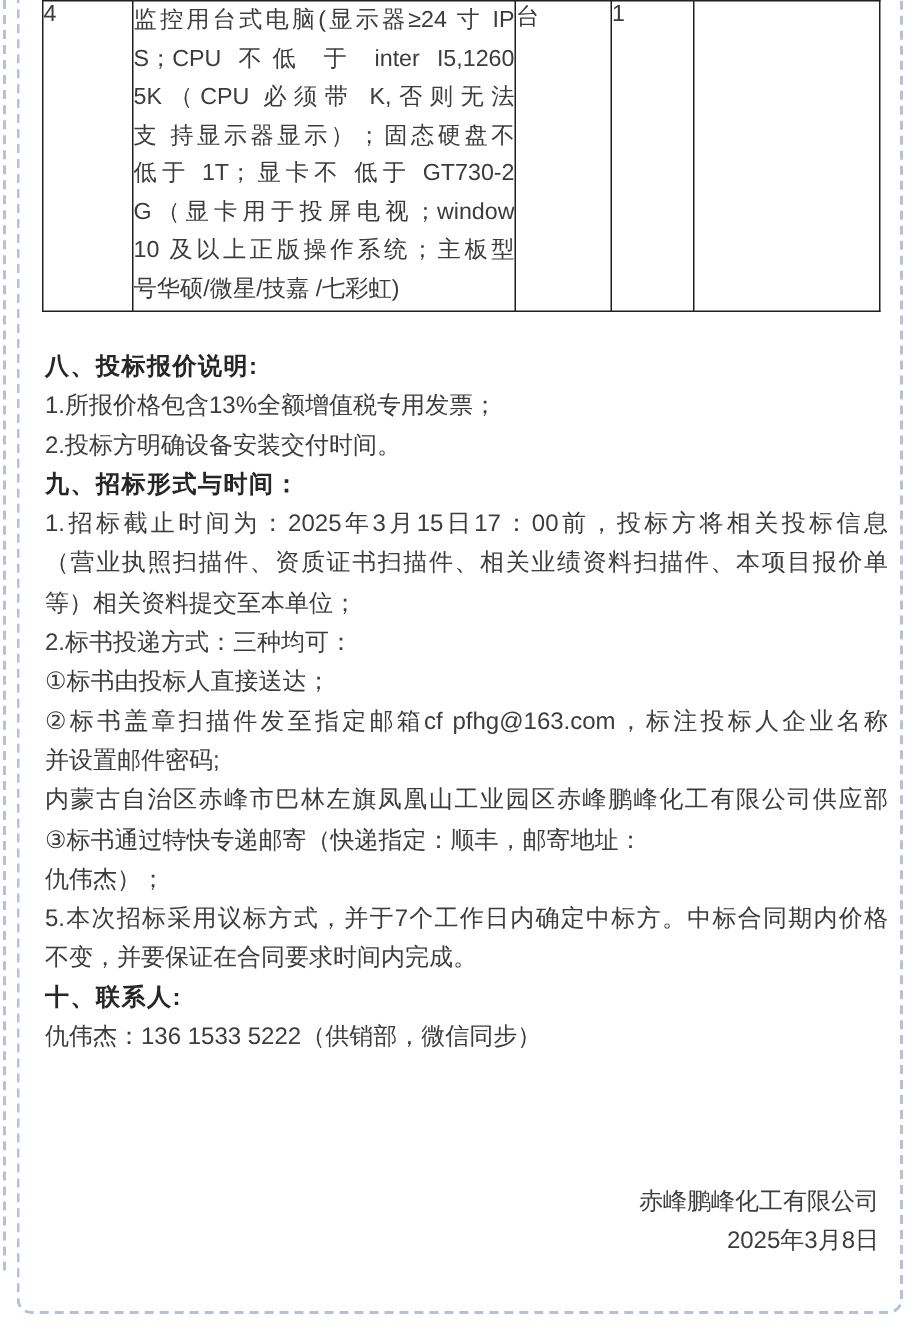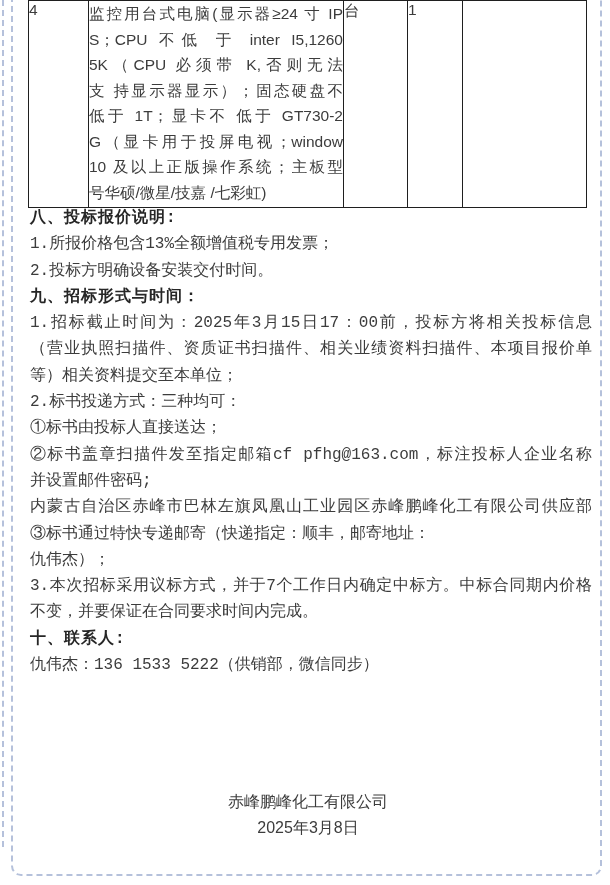--- a/index.html
+++ b/index.html
@@ -23,29 +23,29 @@
   table.spec td{border:1.5px solid #1f1f1f;vertical-align:top;padding:0;
     overflow:hidden;}
   .td-num{padding:60px 0 0 3px;}
   .td-desc{padding:2px 2px 0 2px;height:206px;}
   .td-unit{padding:58px 0 0 3px;}
   .td-qty{padding:58px 0 0 4px;}
 
   .td-desc .line{height:25.5px;line-height:25.5px;}
 
   
-  .body-text{position:absolute;left:30px;top:205px;width:562px;
-    font-size:16px;color:#3c3c3c;font-family:Liberation Mono, monospace;}
+  .body-text{position:absolute;left:30px;top:232px;width:562px;
+    font-size:16px;color:#3c3c3c;}
   .line{height:26.3px;line-height:26.3px;}
   .heading{font-weight:bold;color:#262626;letter-spacing:1px;}
   .fill{text-align:justify;text-align-last:justify;}
 
   
   .signature{position:absolute;left:30px;top:789px;width:556px;
-    text-align:center;font-size:16px;color:#3c3c3c;}
+    text-align:right;font-size:16px;color:#3c3c3c;}
   .signature div{height:26.3px;line-height:26.3px;}
 </style>
 </head>
 <body>
 
 <div class="page">
 
   <div class="outer-dash"></div>
   <div class="dash-box"></div>
 
@@ -85,21 +85,21 @@
       <div class="line fill">1.招标截止时间为：2025年3月15日17：00前，投标方将相关投标信息</div>
       <div class="line fill">（营业执照扫描件、资质证书扫描件、相关业绩资料扫描件、本项目报价单</div>
       <div class="line">等）相关资料提交至本单位；</div>
       <div class="line">2.标书投递方式：三种均可：</div>
       <div class="line">①标书由投标人直接送达；</div>
       <div class="line fill">②标书盖章扫描件发至指定邮箱cf pfhg@163.com，标注投标人企业名称</div>
       <div class="line">并设置邮件密码;</div>
       <div class="line fill">内蒙古自治区赤峰市巴林左旗凤凰山工业园区赤峰鹏峰化工有限公司供应部</div>
       <div class="line">③标书通过特快专递邮寄（快递指定：顺丰，邮寄地址：</div>
       <div class="line">仇伟杰）；</div>
-      <div class="line fill">3.本次招标采用议标方式，并于7个工作日内确定中标方。中标合同期内价格</div>
+      <div class="line fill">5.本次招标采用议标方式，并于7个工作日内确定中标方。中标合同期内价格</div>
       <div class="line">不变，并要保证在合同要求时间内完成。</div>
       <div class="line heading">十、联系人:</div>
       <div class="line">仇伟杰：136 1533 5222（供销部，微信同步）</div>
     </div>
 
   <div class="signature">
     <div>赤峰鹏峰化工有限公司</div>
     <div>2025年3月8日</div>
   </div>
 

